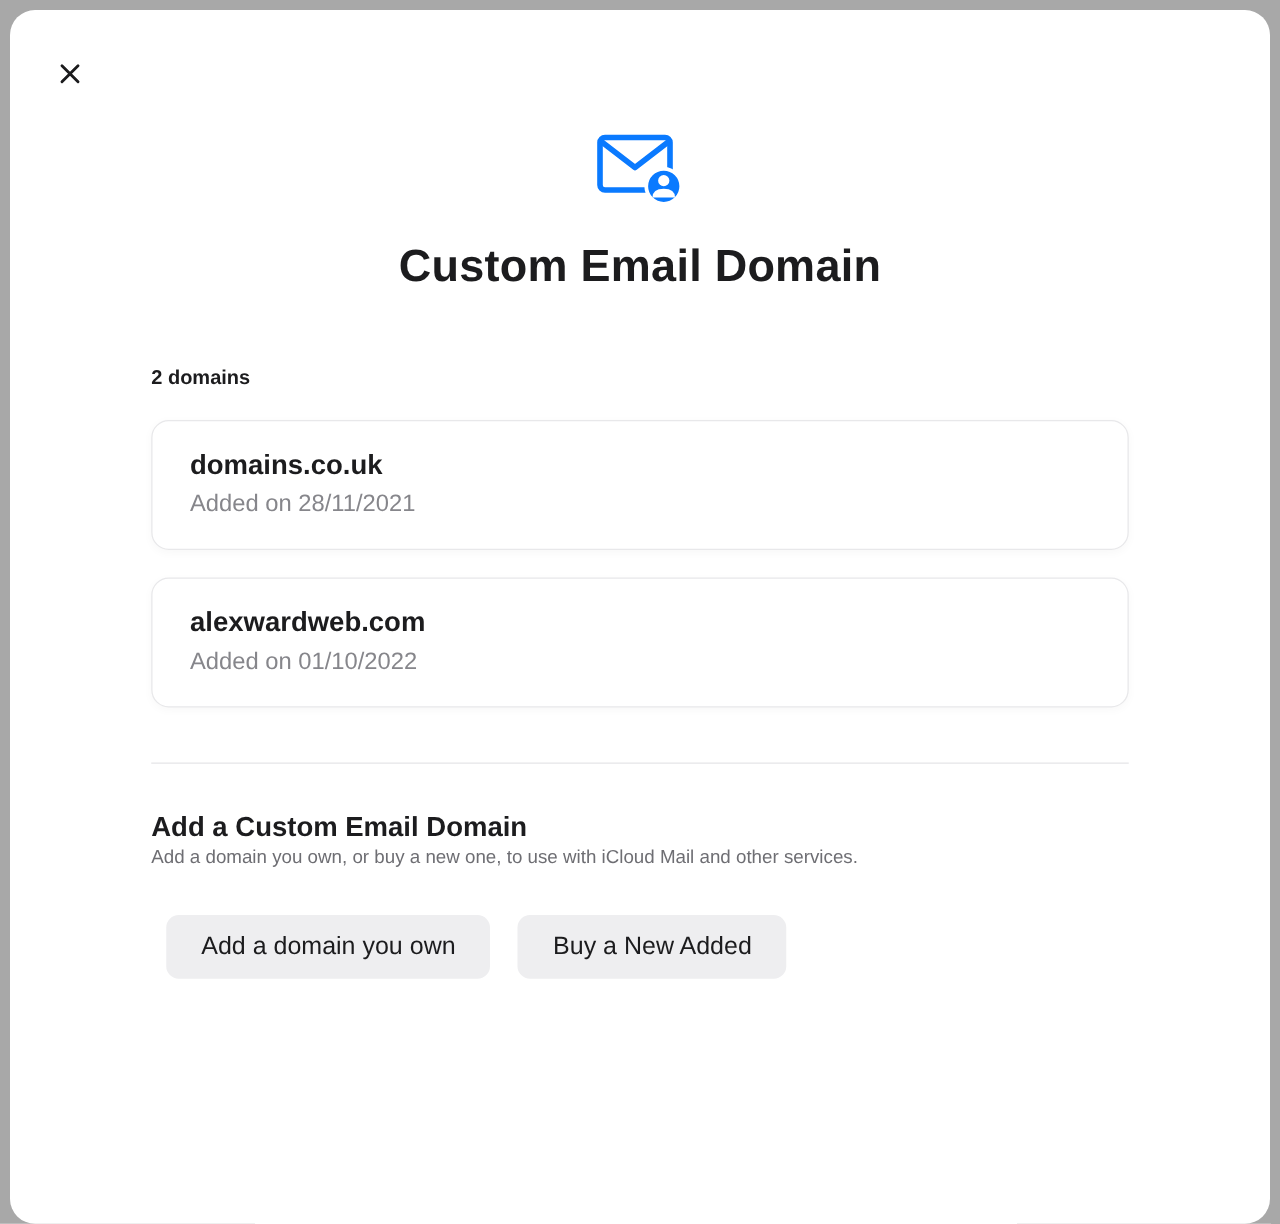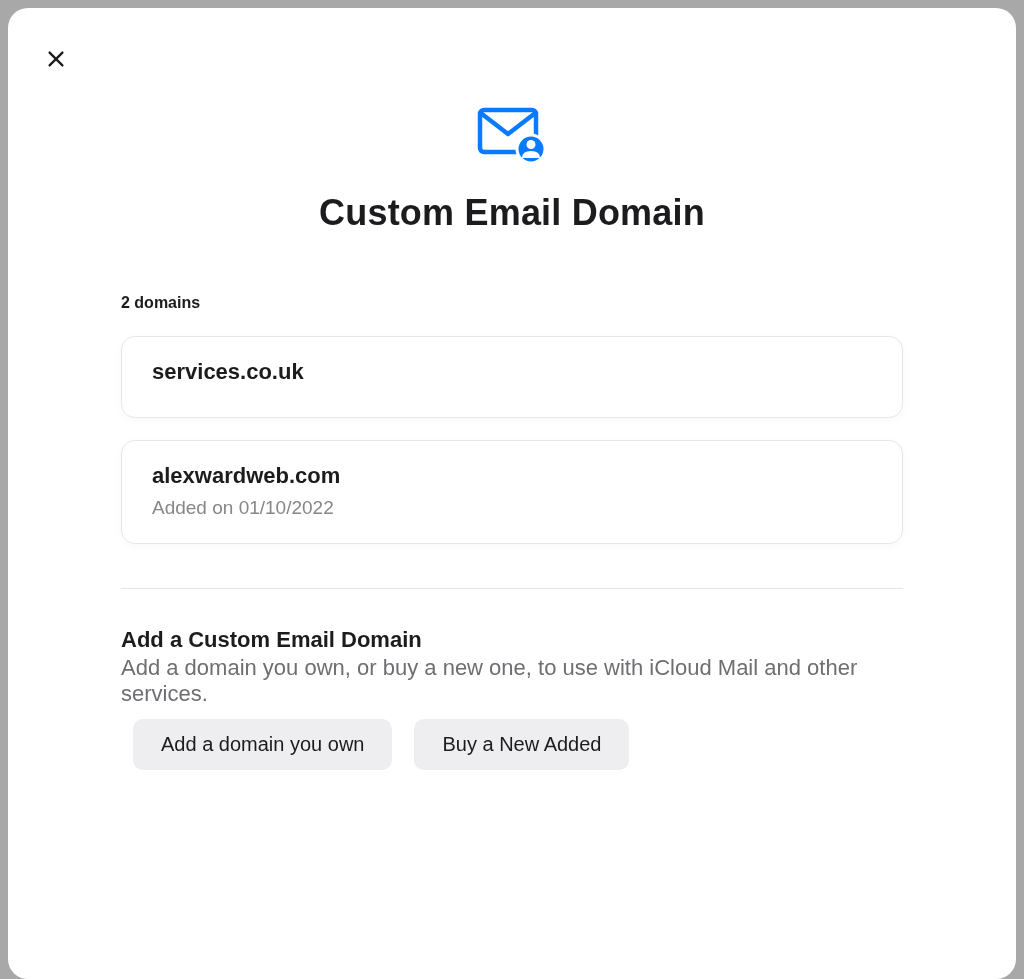--- a/index.html
+++ b/index.html
@@ -90,23 +90,23 @@
       margin-top: 44px;
       margin-bottom: 38px;
     }
     .add-title {
       font-size: 22px;
       font-weight: 600;
       color: #1c1c1e;
       margin-bottom: 2px;
     }
     .add-desc {
-      font-size: 22px;
+      font-size: 15px;
       color: #6e6e73;
-      margin-bottom: 12px;
+      margin-bottom: 38px;
     }
     .button-row {
       display: flex;
       gap: 22px;
       margin-left: 12px;
     }
     .action-btn {
       background: #eeeef0;
       border: none;
       border-radius: 10px;
@@ -142,21 +142,22 @@
     </svg>
   </div>
 
   <h1 class="page-title">Custom Email Domain</h1>
 
   <div class="content">
 
     <h2 class="count-heading">2 domains</h2>
 
     <div class="domain-card">
-      <div class="domain-name">services.co.uk</div>
+      <div class="domain-name">domains.co.uk</div>
+      <div class="domain-added">Added on 28/11/2021</div>
     </div>
 
     <div class="domain-card">
       <div class="domain-name">alexwardweb.com</div>
       <div class="domain-added">Added on 01/10/2022</div>
     </div>
 
     <div class="divider"></div>
 
     <h3 class="add-title">Add a Custom Email Domain</h3>

